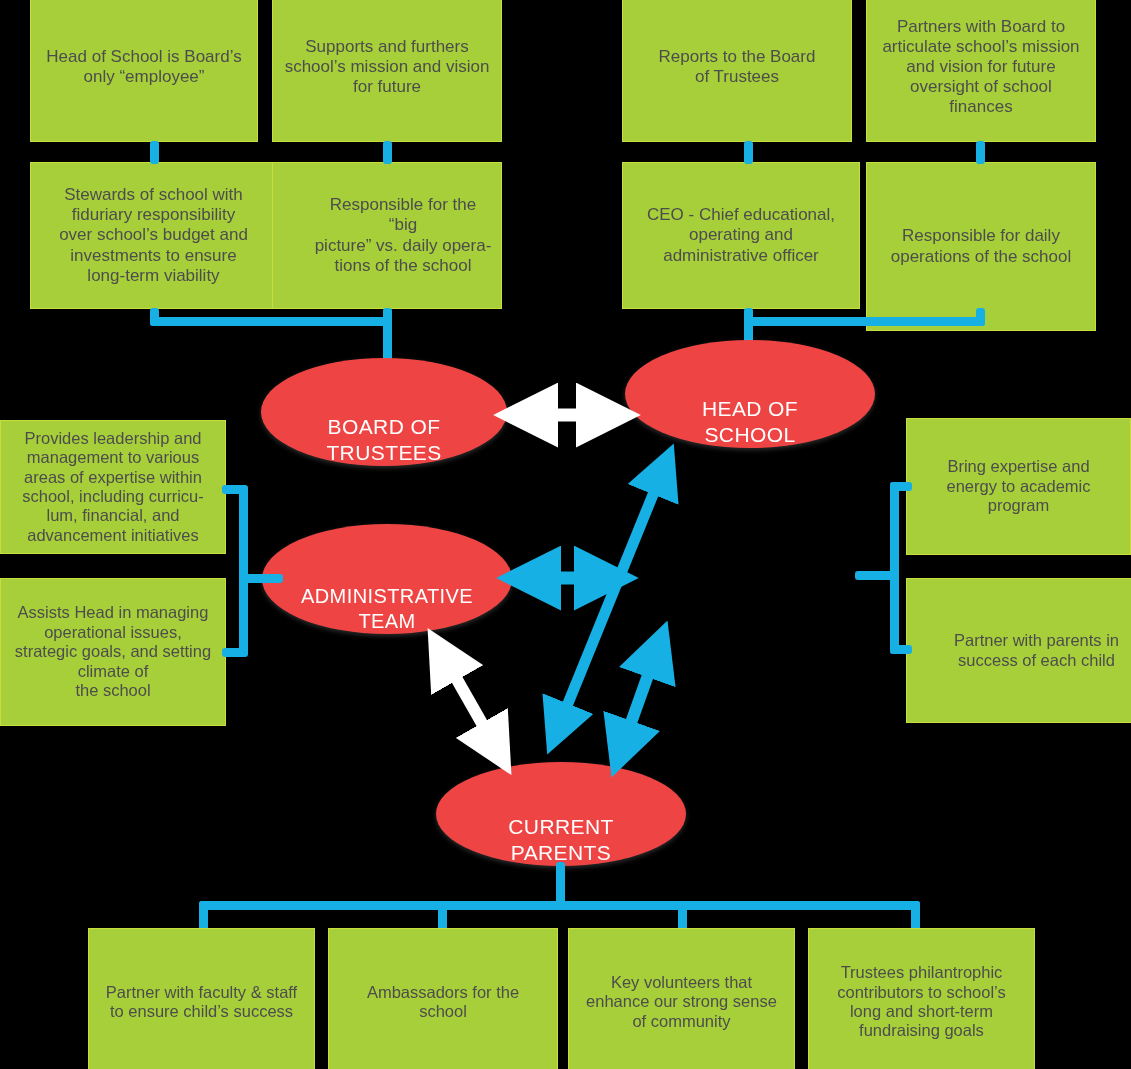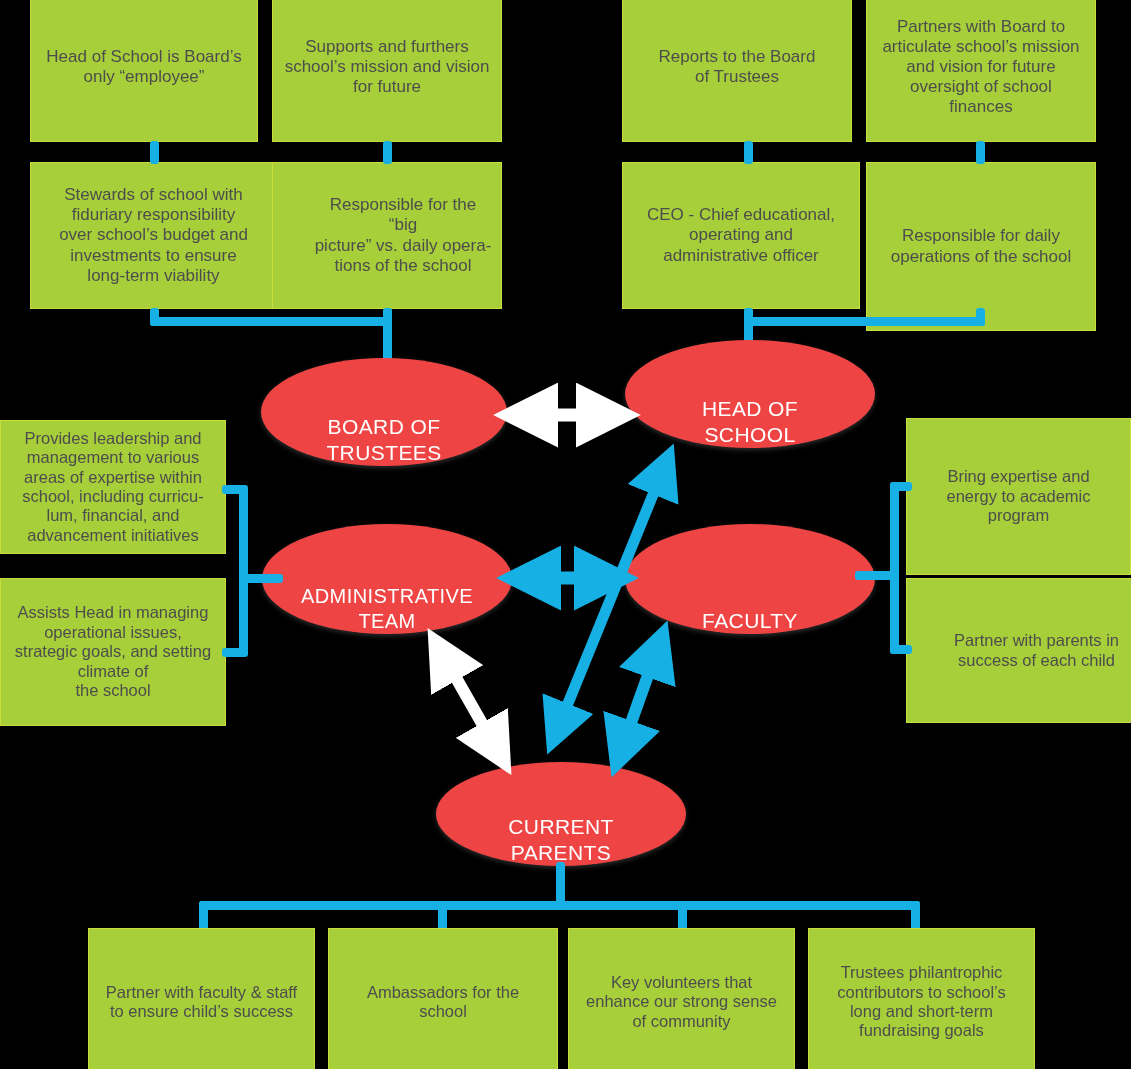--- a/index.html
+++ b/index.html
@@ -112,23 +112,20 @@
 TRUSTEES</span>
   </div>
   <div class="node" style="left:625px;top:340px;width:250px;height:108px;">
     <span>HEAD OF
 SCHOOL</span>
   </div>
   <div class="node" style="left:262px;top:524px;width:250px;height:110px;font-size:20px;">
     <span>ADMINISTRATIVE
 TEAM</span>
   </div>
-  <div class="node" style="left:625px;top:524px;width:250px;height:110px;">
-    <span>FACULTY</span>
-  </div>
   <div class="node" style="left:436px;top:762px;width:250px;height:104px;">
     <span>CURRENT
 PARENTS</span>
   </div>
 
   <div class="gbox" style="left:0px;top:420px;width:226px;height:134px;font-size:16.5px;">
     <span>Provides leadership and
 management to various
 areas of expertise within
 school, including curricu-
@@ -140,21 +137,21 @@
 operational issues,
 strategic goals, and setting
 climate of
 the school</span>
   </div>
   <div class="conn v" style="left:239px;top:485px;height:172px;"></div>
   <div class="conn h" style="left:222px;top:485px;width:22px;"></div>
   <div class="conn h" style="left:222px;top:648px;width:22px;"></div>
   <div class="conn h" style="left:239px;top:574px;width:44px;"></div>
 
-  <div class="gbox" style="left:906px;top:418px;width:225px;height:157px;font-size:16.5px;">
+  <div class="gbox" style="left:906px;top:418px;width:225px;height:137px;font-size:16.5px;">
     <span>Bring expertise and
 energy to academic
 program</span>
   </div>
   <div class="gbox" style="left:906px;top:578px;width:261px;height:145px;font-size:16.5px;">
     <span>Partner with parents in
 success of each child</span>
   </div>
   <div class="conn v" style="left:890px;top:482px;height:172px;"></div>
   <div class="conn h" style="left:890px;top:482px;width:22px;"></div>

